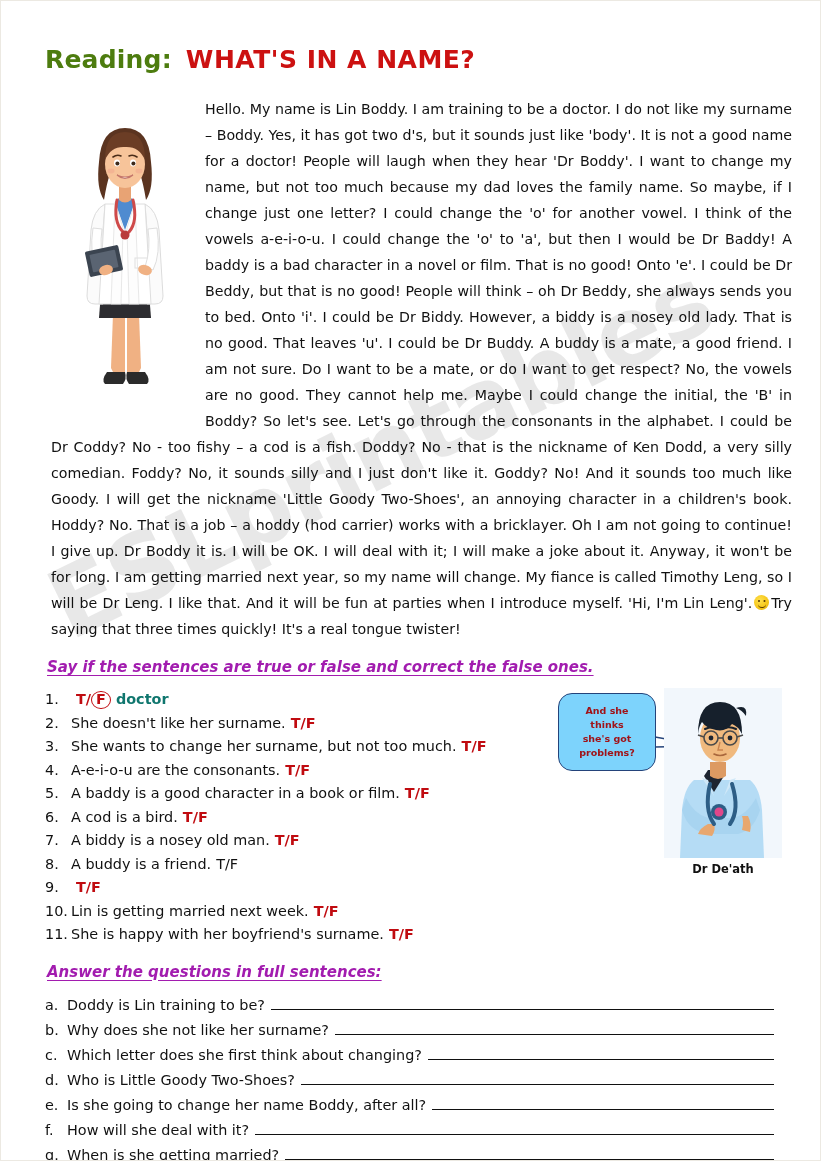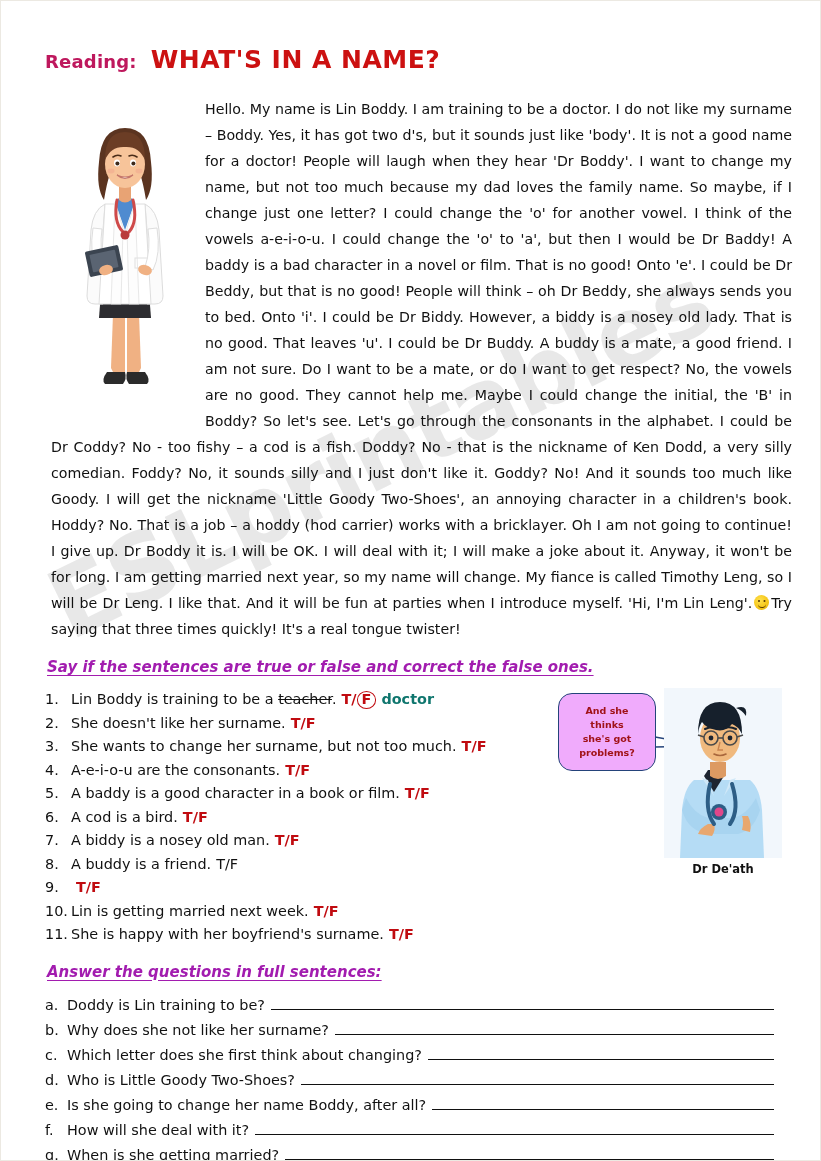--- a/index.html
+++ b/index.html
@@ -49,22 +49,22 @@
   
   .title-row {
     display: flex;
     align-items: baseline;
     gap: 14px;
     margin-bottom: 22px;
   }
   .title-label {
     font-family: "DejaVu Sans", sans-serif;
     font-weight: bold;
-    font-size: 18px;
-    color: #be185d;
+    font-size: 25px;
+    color: #4d7c0f;
     letter-spacing: 0.2px;
     text-align: center;
   }
   .title-main {
     font-family: "DejaVu Sans", sans-serif;
     font-weight: bold;
     font-size: 25px;
     color: #cc1111;
     letter-spacing: 0.5px;
   }
@@ -187,21 +187,21 @@
     height: 220px;
   }
   .speech-bubble {
     position: absolute;
     left: 0;
     top: 5px;
     width: 80px;
     padding: 10px 8px;
     border: 1.6px solid #24437a;
     border-radius: 14px;
-    background: #f0abfc;
+    background: #7dd3fc;
     text-align: center;
     font-family: "DejaVu Sans", sans-serif;
     font-weight: bold;
     font-size: 9.5px;
     line-height: 14px;
     color: #a01318;
   }
   .bubble-tail {
     position: absolute;
     left: 97px;
@@ -335,21 +335,20 @@
       <span>Hello. My name is Lin Boddy. I am training to be a doctor. I do not like my surname – Boddy. Yes, it has got two d's, but it sounds just like 'body'. It is not a good name for a doctor! People will laugh when they hear 'Dr Boddy'. I want to change my name, but not too much because my dad loves the family name. So maybe, if I change just one letter? I could change the 'o' for another vowel. I think of the vowels a-e-i-o-u. I could change the 'o' to 'a', but then I would be Dr Baddy! A baddy is a bad character in a novel or film. That is no good! Onto 'e'. I could be Dr Beddy, but that is no good! People will think – oh Dr Beddy, she always sends you to bed. Onto 'i'. I could be Dr Biddy. However, a biddy is a nosey old lady. That is no good. That leaves 'u'. I could be Dr Buddy. A buddy is a mate, a good friend. I am not sure. Do I want to be a mate, or do I want to get respect? No, the vowels are no good. They cannot help me. Maybe I could change the initial, the 'B' in Boddy? So let's see. Let's go through the consonants in the alphabet. I could be Dr Coddy? No - too fishy – a cod is a fish. Doddy? No - that is the nickname of Ken Dodd, a very silly comedian. Foddy? No, it sounds silly and I just don't like it. Goddy? No! And it sounds too much like Goody. I will get the nickname 'Little Goody Two-Shoes', an annoying character in a children's book. Hoddy? No. That is a job – a hoddy (hod carrier) works with a bricklayer. Oh I am not going to continue!  I give up. Dr Boddy it is. I will be OK. I will deal with it; I will make a joke about it. Anyway, it won't be for long. I am getting married next year, so my name will change. My fiance is called Timothy Leng, so I will be Dr Leng. I like that. And it will be fun at parties when I introduce myself. 'Hi, I'm Lin Leng'.</span><span class="emoji-smiley"></span><span>Try saying that three times quickly! It's a real tongue twister!</span>
     </div>
 
     <div class="section-heading">Say if the sentences are true or false and correct the false ones.</div>
 
     <div class="tf-wrap">
       <ul class="tf-list">
 
         <li class="tf-item">
           <span class="tf-num">1.</span>
-          <span class="tf-text"><span>Lin Boddy is training to be a </span><span class="strike">teacher</span><span>.</span></span>
           <span class="tf-mark"><span>T/</span><span class="circled">F</span></span>
           <span class="tf-correction">doctor</span>
         </li>
 
         <li class="tf-item">
           <span class="tf-num">2.</span>
           <span class="tf-text">She doesn't like her surname.</span>
           <span class="tf-mark">T/F</span>
         </li>
 

